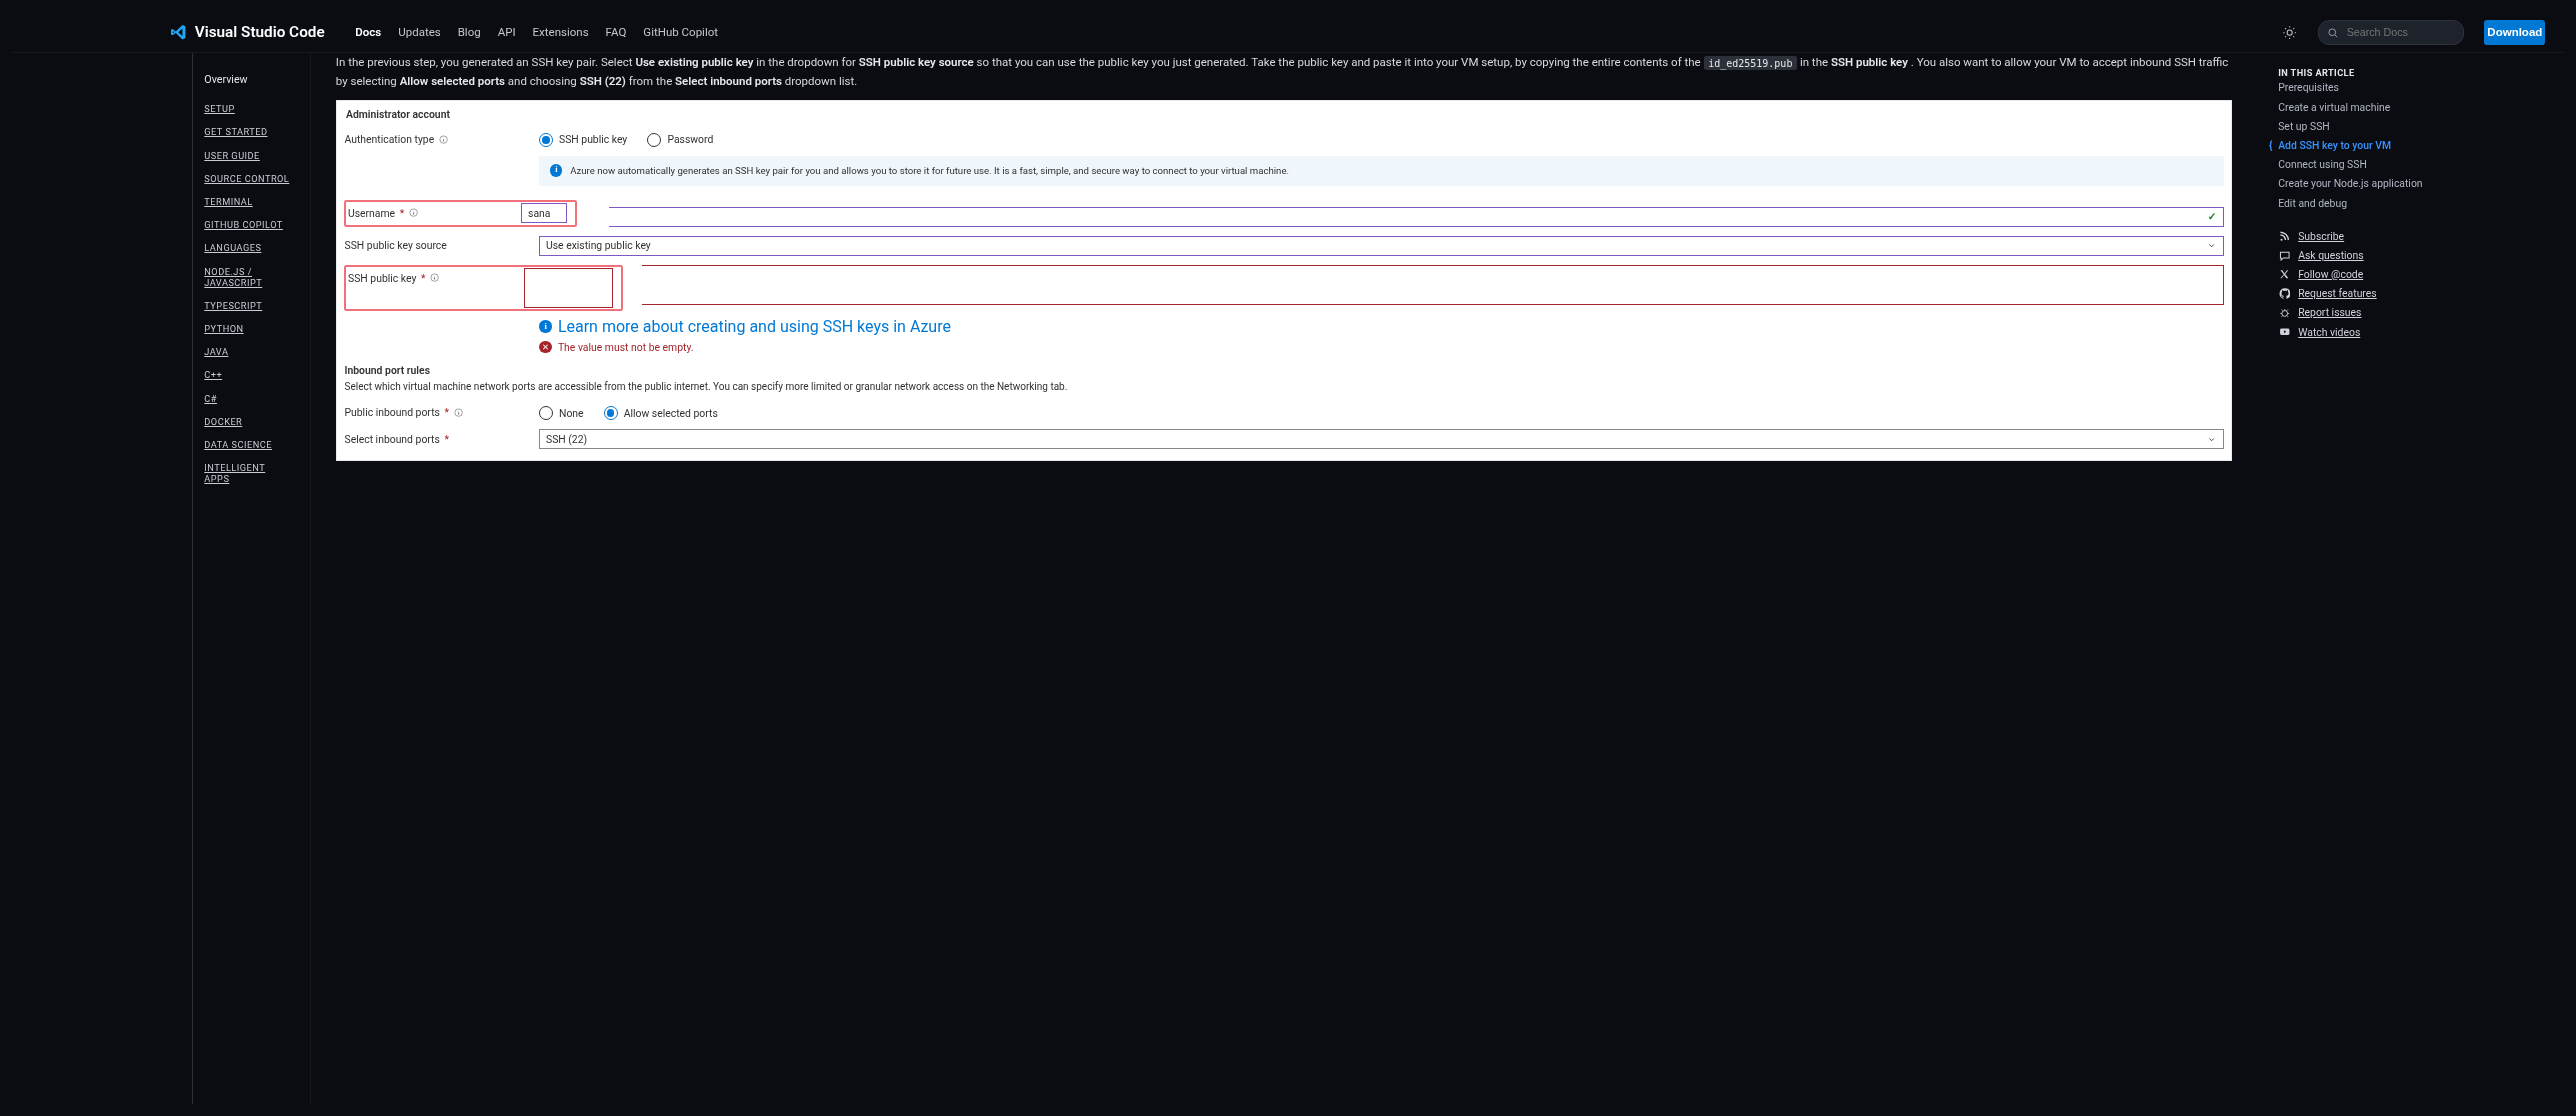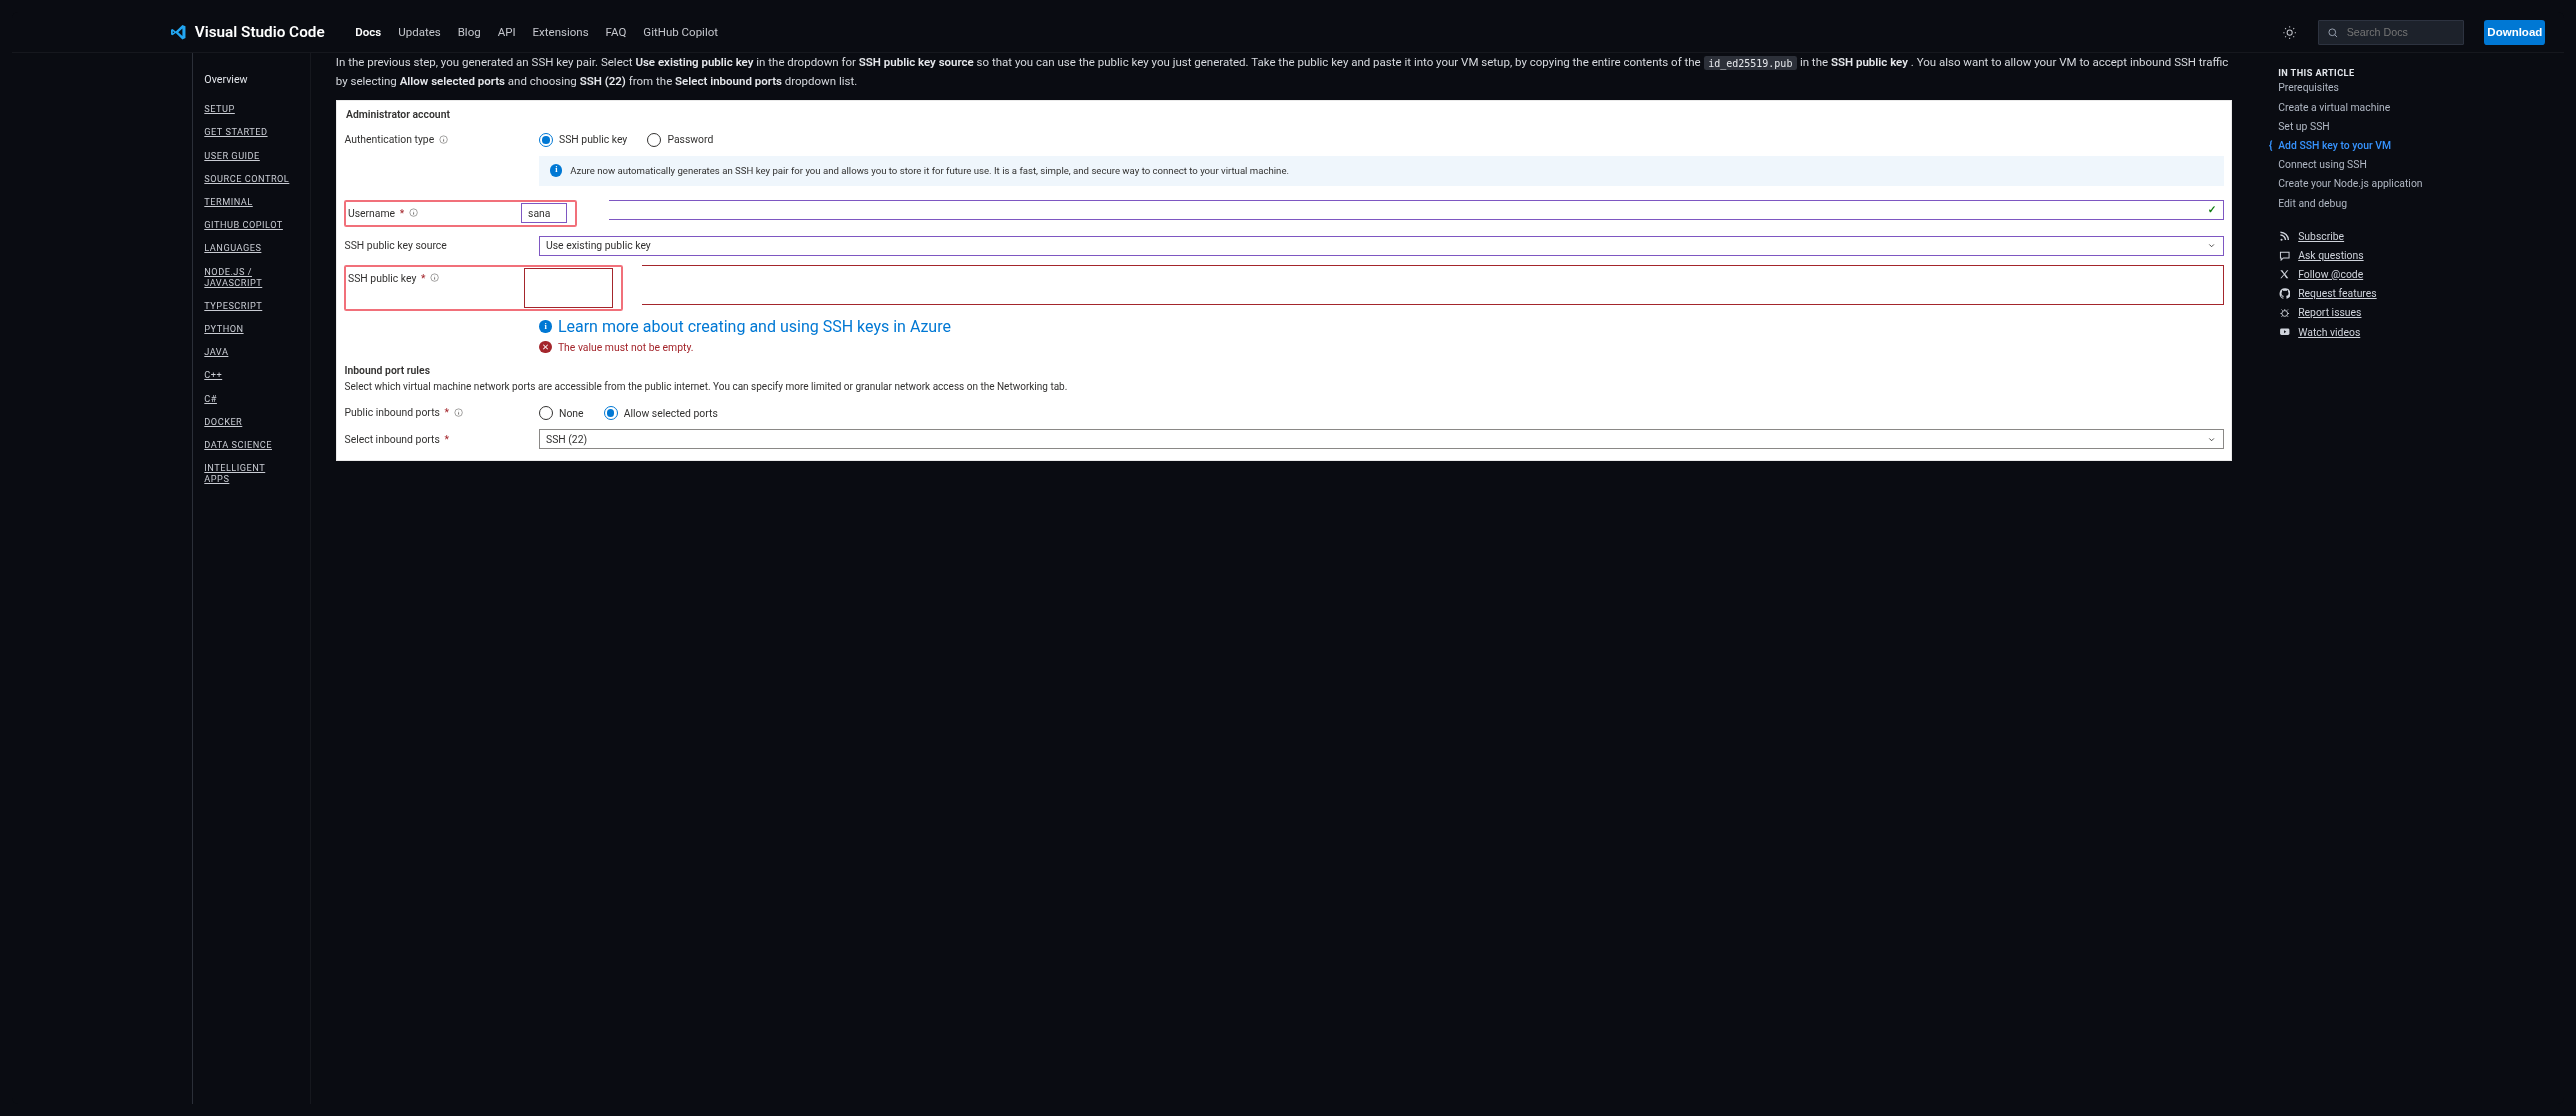--- a/index.html
+++ b/index.html
@@ -52,21 +52,21 @@
   .vscode-logo{width:18.4px;height:18.4px;color:#22a6f1;display:flex;}
   .nav{display:flex;align-items:center;gap:17px;margin-left:10.7px;}
   .nav a{color:#c4c6cc;text-decoration:none;font-size:11.5px;}
   .nav a.active{color:#ffffff;font-weight:600;}
   .spacer{flex:1;}
   .theme-btn{width:17px;height:17px;display:flex;align-items:center;justify-content:center;color:#c4c6cc;cursor:pointer;}
   .search{
     display:flex;align-items:center;gap:6.1px;
     background:var(--search-bg);
     border:0.8px solid #2d3340;
-    border-radius:1px;
+    border-radius:11px;
     height:24.5px;width:146px;padding:0 7.7px;color:#9aa2b1;font-size:10.7px;
   }
   .search input{background:transparent;border:none;outline:none;color:#d0d5df;font-size:10.7px;width:100%;}
   .dl-btn{
     background:var(--btn-blue);
     color:#ffffff;
     border:none;
     border-radius:3.1px;
     height:24.5px;
     padding:0 3px;
@@ -333,21 +333,21 @@
                     <span>Password</span>
                   </label>
               </div>
             </div>
 
             <div class="az-alert">
               <span class="i">i</span>
               <span>Azure now automatically generates an SSH key pair for you and allows you to store it for future use. It is a fast, simple, and secure way to connect to your virtual machine.</span>
             </div>
 
-            <div class="az-row" style="align-items:flex-start;gap:32px;">
+            <div class="az-row" style="align-items:flex-end;gap:32px;">
               <div class="hl" style="display:flex;align-items:center;width:233px;">
                 <div class="az-label" style="width:173px;min-width:173px;">
                   <span>Username</span>
                   <span class="req">*</span>
                   <span class="az-info">
                       <svg viewBox="0 0 16 16" fill="none" stroke="currentColor" stroke-width="1">
                         <circle cx="8" cy="8" r="6.5"></circle>
                         <path d="M8 7.5v4M8 5v.5" stroke-width="1.5"></path>
                       </svg>
                     </span>

